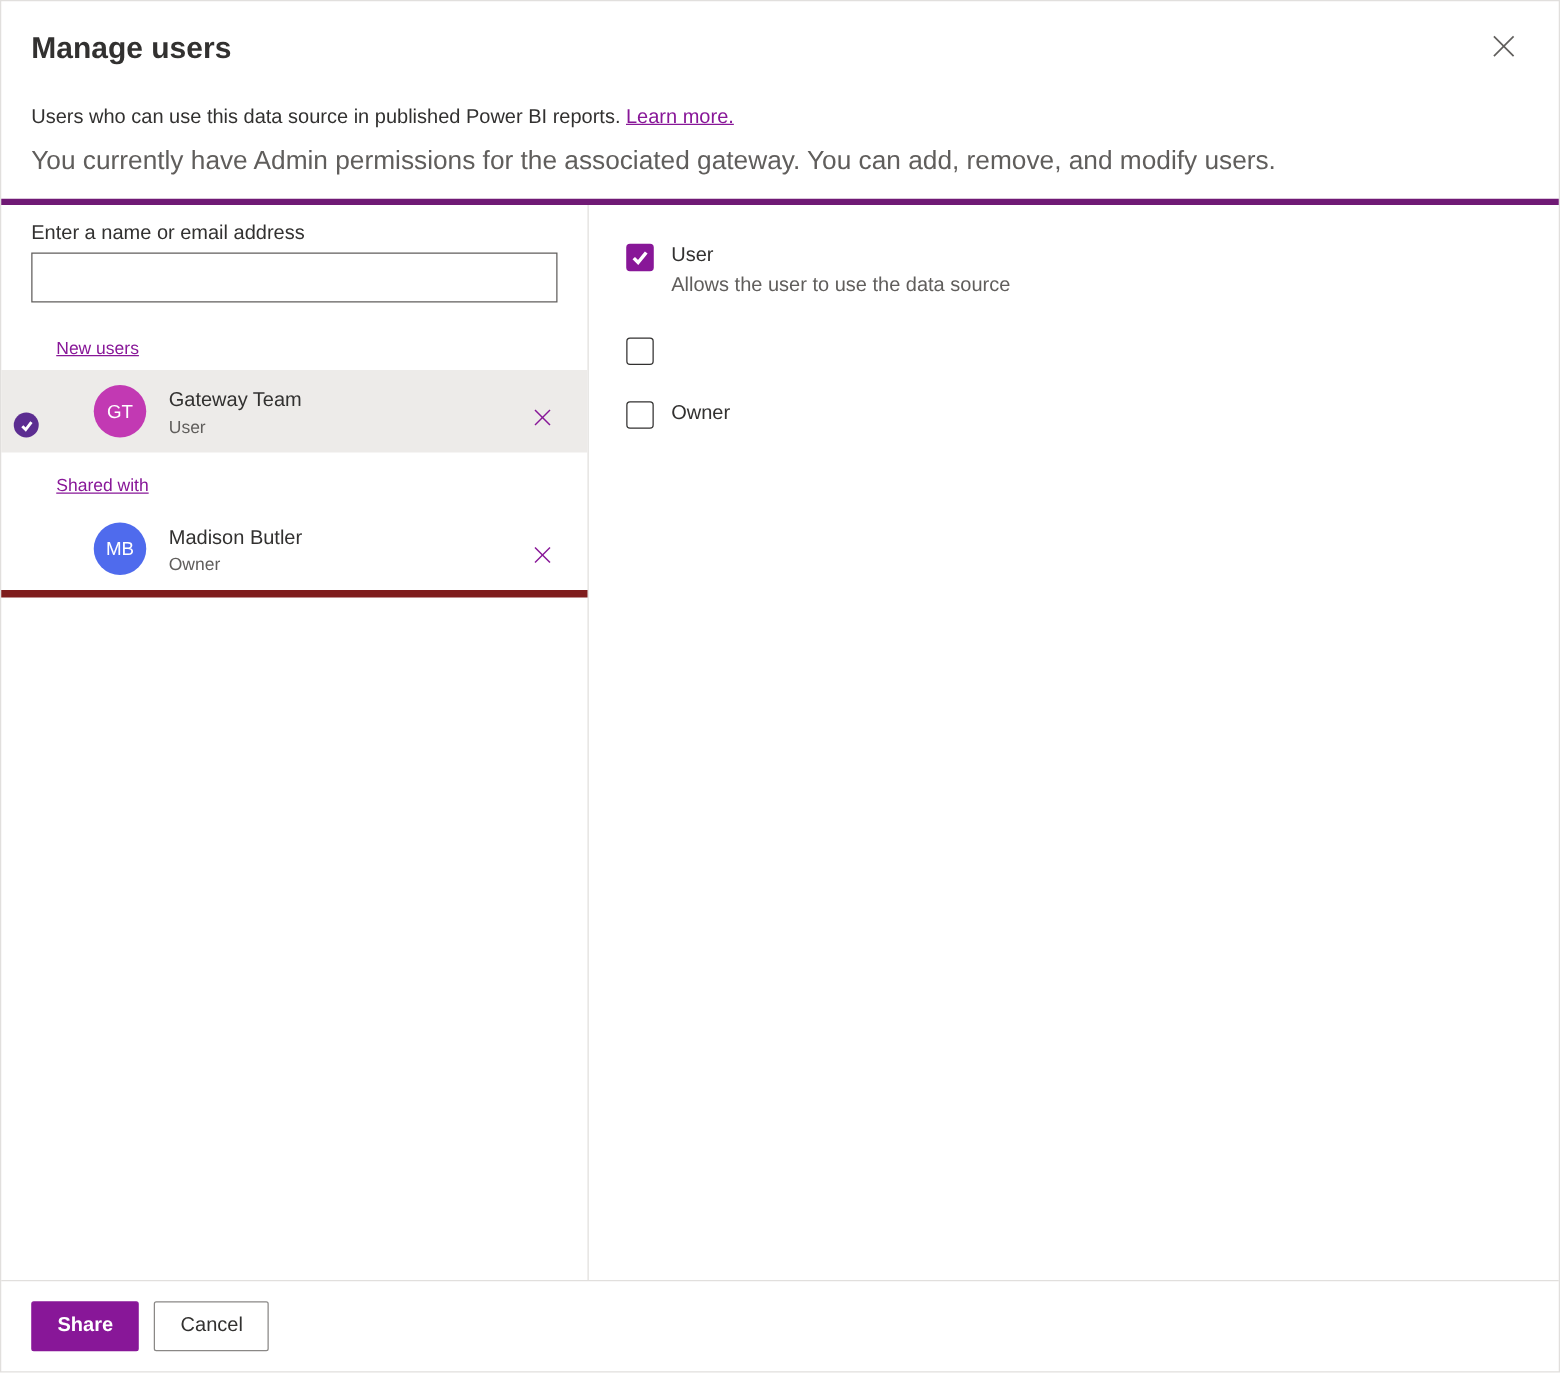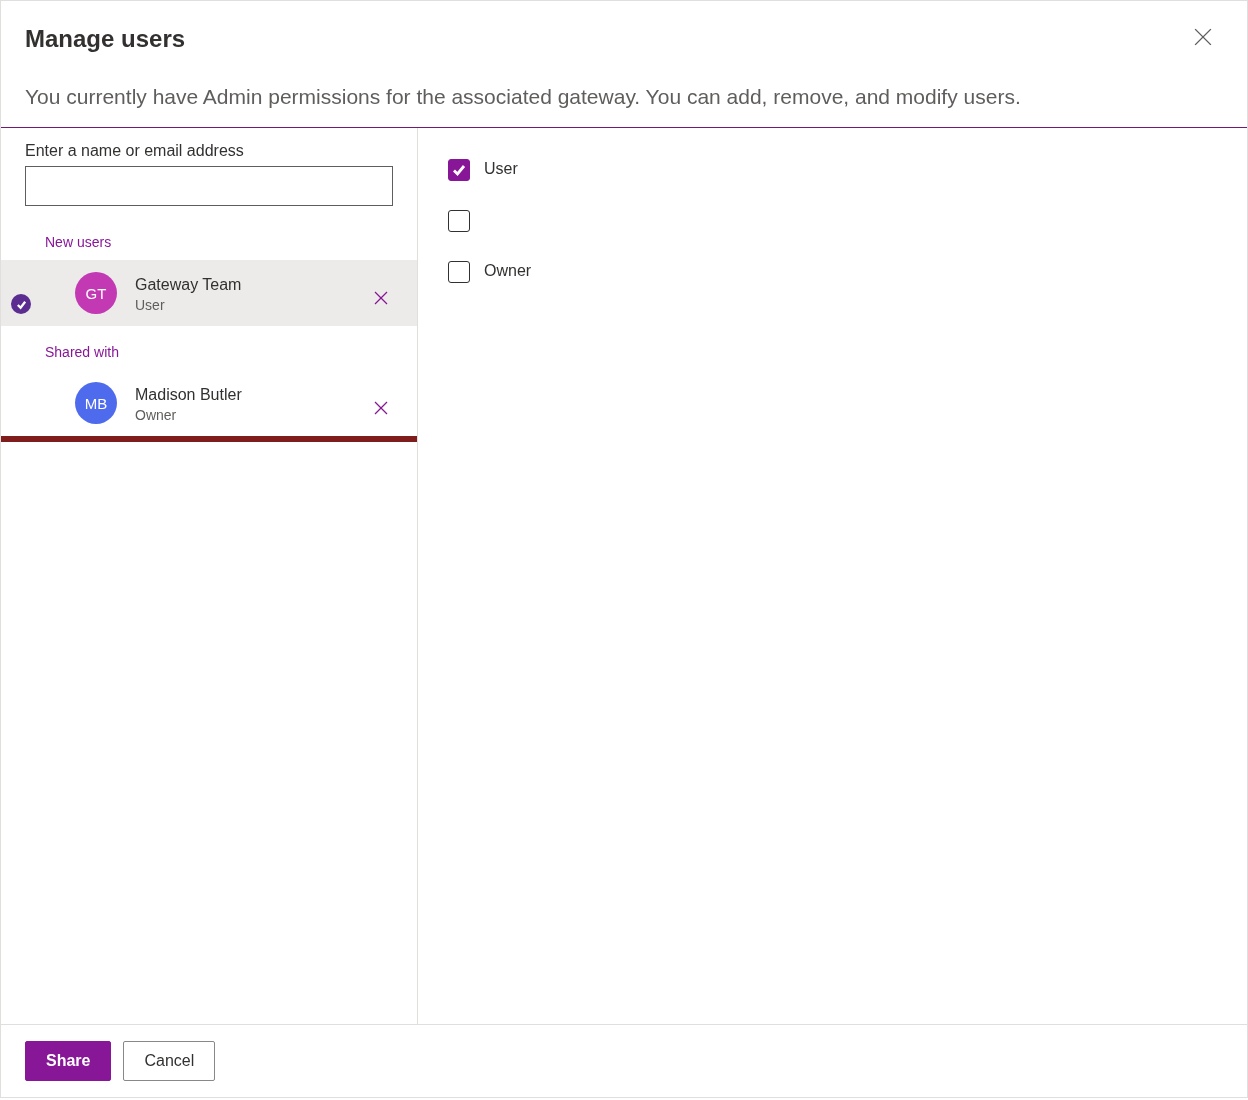--- a/index.html
+++ b/index.html
@@ -13,21 +13,21 @@
   .dialog {
     border: 1px solid #e1dfdd;
     width: 1248px;
     height: 1098px;
     display: flex;
     flex-direction: column;
     position: relative;
   }
   .header {
     padding: 24px 24px 18px 24px;
-    border-bottom: 1px solid #701a75;
+    border-bottom: 5px solid #701a75;
     position: relative;
   }
   .close-btn {
     position: absolute;
     top: 20px;
     right: 28px;
     width: 32px;
     height: 32px;
     display: flex;
     align-items: center;
@@ -55,21 +55,21 @@
   .desc2 {
     font-size: 21px;
     color: #605e5c;
   }
   .body {
     flex: 1;
     display: flex;
     min-height: 0;
   }
   .left {
-    width: 417px;
+    width: 470px;
     border-right: 1px solid #e1dfdd;
     display: flex;
     flex-direction: column;
   }
   .input-area {
     padding: 14px 24px 10px 24px;
   }
   .input-label {
     font-size: 16px;
     color: #323130;
@@ -81,20 +81,21 @@
     height: 40px;
     border: 1px solid #605e5c;
     padding: 0 10px;
     font-size: 15px;
     outline: none;
   }
   .section-label {
     font-size: 14px;
     color: #881798;
     padding: 18px 24px 10px 44px;
+    text-decoration: underline;
   }
   .user-row {
     display: flex;
     align-items: flex-end;
     padding: 12px 20px 12px 10px;
     position: relative;
   }
   .user-row.selected {
     background: #edebe9;
   }
@@ -201,20 +202,23 @@
 <div class="dialog">
 
   <div class="header">
     <div class="close-btn">
       <svg viewBox="0 0 16 16">
           <line x1="1" y1="1" x2="15" y2="15"></line>
           <line x1="15" y1="1" x2="1" y2="15"></line>
         </svg>
     </div>
     <h1 class="title">Manage users</h1>
+    <p class="desc1">
+      <span>Users who can use this data source in published Power BI reports. </span><a class="learn-link">Learn more.</a>
+    </p>
     <p class="desc2">You currently have Admin permissions for the associated gateway. You can add, remove, and modify users.</p>
   </div>
 
   <div class="body">
 
     <div class="left">
       <div class="input-area">
         <label class="input-label">Enter a name or email address</label>
         <input class="name-input" type="text" value="" style="">
       </div>
@@ -265,20 +269,21 @@
     <div class="right">
 
       <div class="perm-item">
         <div class="checkbox checked">
           <svg viewBox="0 0 14 14">
               <polyline points="2,7.5 5.5,11 12,3"></polyline>
             </svg>
         </div>
         <div class="perm-text">
           <div class="perm-title">User</div>
+          <div class="perm-desc">Allows the user to use the data source</div>
         </div>
       </div>
 
       <div class="perm-item">
         <div class="checkbox"></div>
         <div class="perm-text">
         </div>
       </div>
 
       <div class="perm-item">

